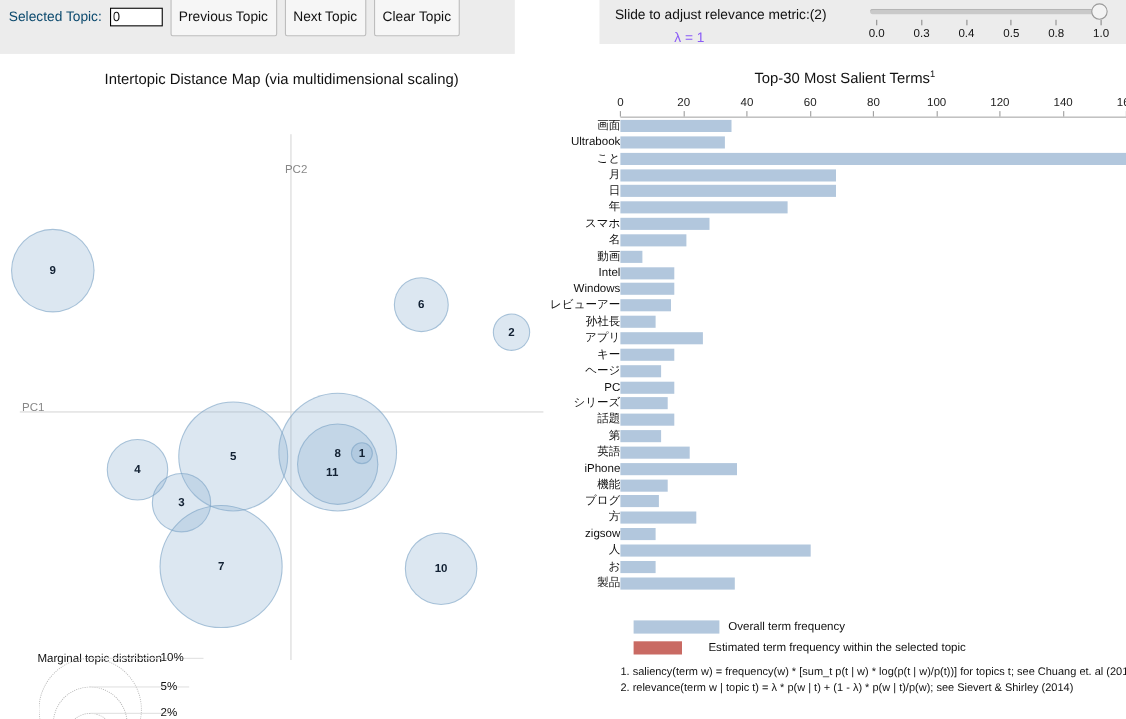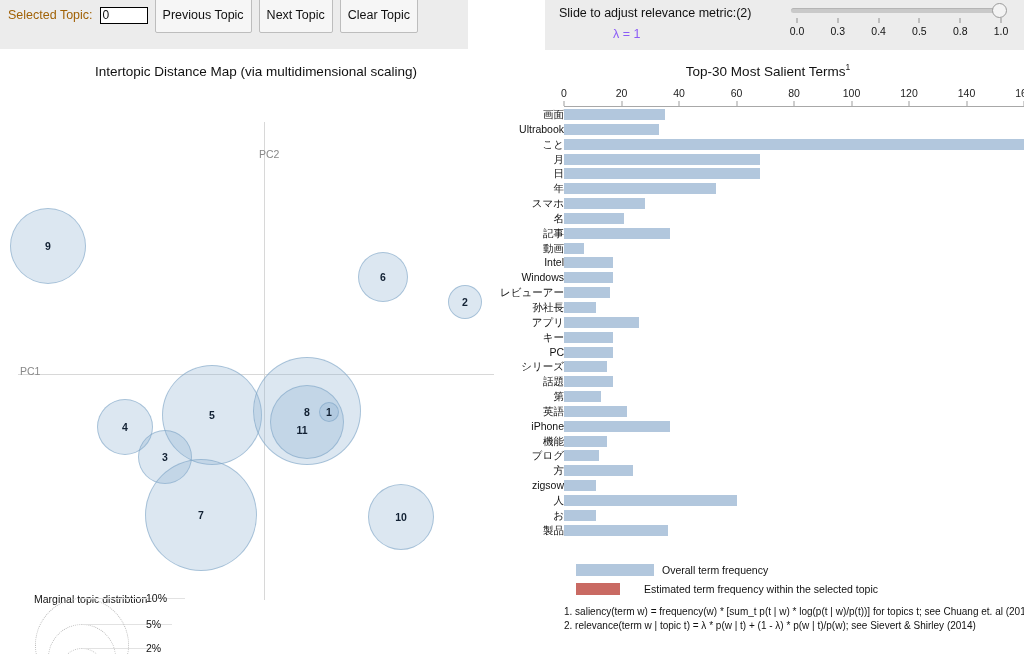--- a/index.html
+++ b/index.html
@@ -15,38 +15,38 @@
 
   
   #topic-controls {
     position:absolute; left:0; top:0; width:468px; height:49px;
     background:#ececec;
   }
   #topic-controls .row {
     display:flex; align-items:center; gap:7px;
     padding:4px 0 0 8px; height:26px;
   }
-  .ctl-label { font-size:12.5px; color:#a16207; }
+  .ctl-label { font-size:12.5px; color:#0c4a6e; }
   #selected-topic-input {
     width:48px; height:17px;
     border:1.5px solid #000; background:#fff;
     font-family:"Liberation Sans", sans-serif;
     font-size:12px; padding:0 2px; color:#111;
     border-radius:0;
   }
   .ctl-btn {
     height:36px; background:#f6f6f6;
     border:1px solid #bdbdbd; border-radius:2px;
     font-family:"Liberation Sans", sans-serif;
     font-size:12.5px; color:#111;
     padding:0 7px; line-height:16px; cursor:pointer;
   }
 
   #lambda-controls {
-    position:absolute; left:545px; top:0; width:479px; height:50px;
+    position:absolute; left:545px; top:0; width:479px; height:40px;
     background:#ececec;
   }
   #lambda-text {
     position:absolute; left:14px; top:6px;
     font-size:12.5px; color:#111;
   }
   #lambda-value {
     position:absolute; left:68px; top:27px;
     font-size:12.5px; color:#8b5cf6;
   }
@@ -312,24 +312,20 @@
       </div>
       <div class="bar-row">
         <div class="bar-term">スマホ</div>
         <div class="bar-rect" style="width: 80.5px; background: rgb(178, 199, 221);"></div>
       </div>
       <div class="bar-row">
         <div class="bar-term">名</div>
         <div class="bar-rect" style="width: 60.375px; background: rgb(178, 199, 221);"></div>
       </div>
       <div class="bar-row">
-        <div class="bar-term">記事</div>
-        <div class="bar-rect" style="width: 106.375px; background: rgb(178, 199, 221);"></div>
-      </div>
-      <div class="bar-row">
         <div class="bar-term">動画</div>
         <div class="bar-rect" style="width: 20.125px; background: rgb(178, 199, 221);"></div>
       </div>
       <div class="bar-row">
         <div class="bar-term">Intel</div>
         <div class="bar-rect" style="width: 48.875px; background: rgb(178, 199, 221);"></div>
       </div>
       <div class="bar-row">
         <div class="bar-term">Windows</div>
         <div class="bar-rect" style="width: 48.875px; background: rgb(178, 199, 221);"></div>
@@ -342,20 +338,24 @@
         <div class="bar-term">孙社長</div>
         <div class="bar-rect" style="width: 31.625px; background: rgb(178, 199, 221);"></div>
       </div>
       <div class="bar-row">
         <div class="bar-term">アプリ</div>
         <div class="bar-rect" style="width: 74.75px; background: rgb(178, 199, 221);"></div>
       </div>
       <div class="bar-row">
         <div class="bar-term">キー</div>
         <div class="bar-rect" style="width: 48.875px; background: rgb(178, 199, 221);"></div>
+      </div>
+      <div class="bar-row">
+        <div class="bar-term">ヘージ</div>
+        <div class="bar-rect" style="width: 37.375px; background: rgb(178, 199, 221);"></div>
       </div>
       <div class="bar-row">
         <div class="bar-term">PC</div>
         <div class="bar-rect" style="width: 48.875px; background: rgb(178, 199, 221);"></div>
       </div>
       <div class="bar-row">
         <div class="bar-term">シリーズ</div>
         <div class="bar-rect" style="width: 43.125px; background: rgb(178, 199, 221);"></div>
       </div>
       <div class="bar-row">

